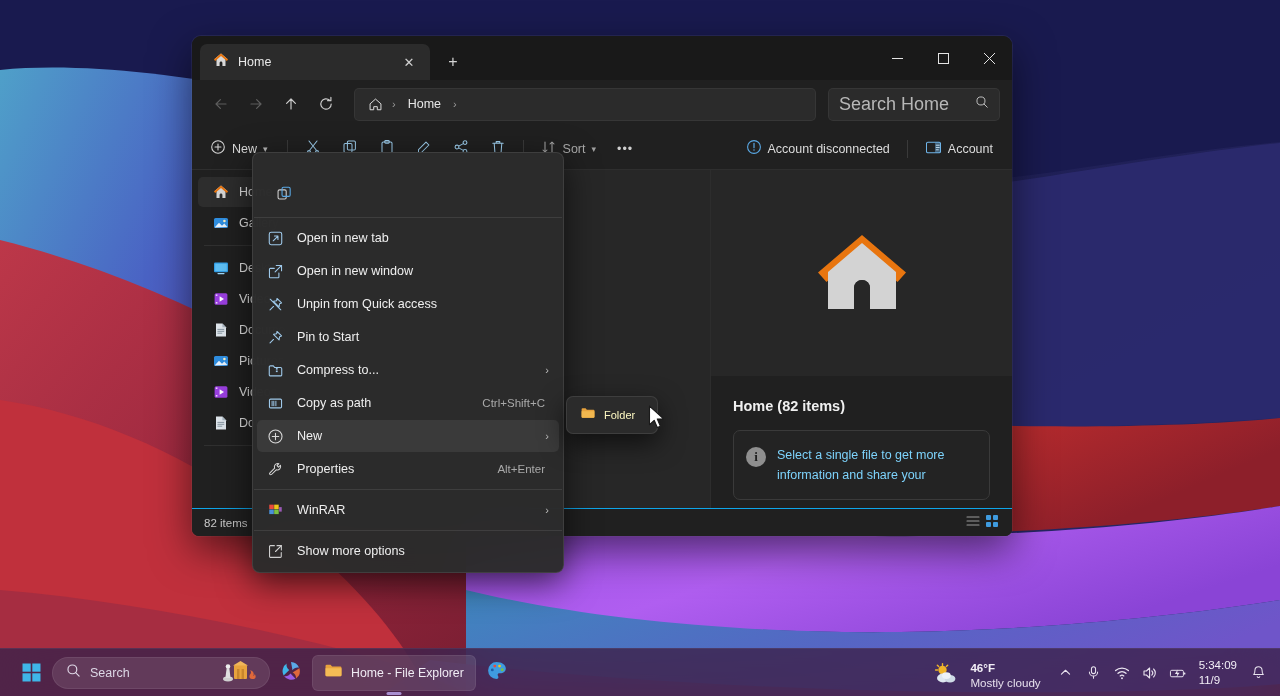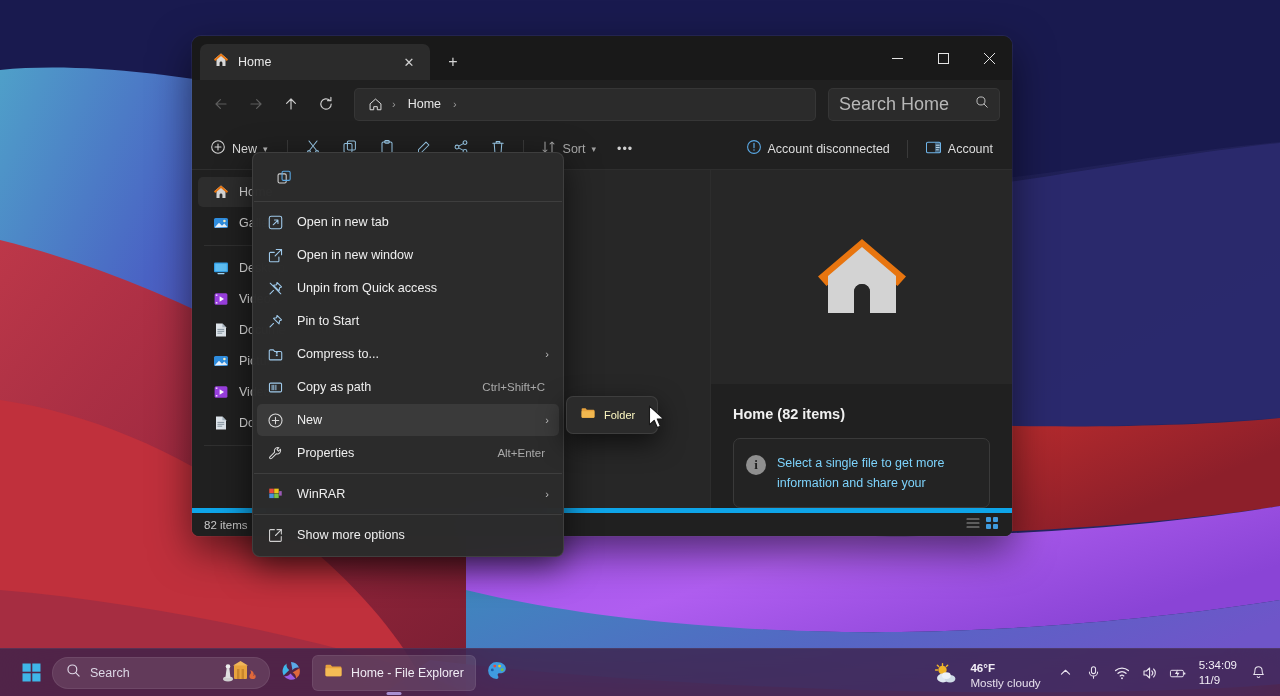--- a/index.html
+++ b/index.html
@@ -94,48 +94,48 @@
 
   .content{ flex:1; background:#272727; position:relative; overflow:hidden; }
   .details{
     width:302px; background:#202020; border-left:1px solid #2d2d2d; flex:0 0 auto;
     display:flex; flex-direction:column;
   }
   .details-hero{
     height:220px; display:flex; align-items:center; justify-content:center;
     background:#272727;
   }
-  .details-info{ padding:22px 22px 0 22px; }
+  .details-info{ padding:22px 22px 8px 22px; }
   .details-title{ font-size:14.5px; font-weight:600; color:#f0f0f0; margin-bottom:16px; }
   .details-card{
     border:1px solid #3a3a3a; border-radius:7px; padding:14px 14px 14px 12px;
     display:flex; gap:11px; align-items:flex-start; background:#232323;
   }
   .info-circle{
     width:20px;height:20px;border-radius:50%;background:#8f8f8f;color:#202020;
     display:flex;align-items:center;justify-content:center;font-size:13px;font-weight:700;
     font-family:"Liberation Serif",serif; flex:0 0 auto; margin-top:2px;
   }
   .details-card-text{ font-size:12.5px; color:#7dd3fc; line-height:1.62; }
 
   .statusbar{
-    height:28px;background:#202020;border-top:5px solid #0ea5e9;display:flex;align-items:center;
+    height:28px;background:#202020;border-top:1px solid #0ea5e9;display:flex;align-items:center;
     padding:0 12px;gap:10px;flex:0 0 auto;
   }
   .status-text{ font-size:11.5px;color:#c9c9c9; }
   .viewtoggles{ margin-left:auto; display:flex; gap:3px; }
 
   
   #ctxmenu{
     position:absolute; left:252px; top:152px; width:312px;
     background:rgba(43,43,43,.97);
     border:1px solid rgba(255,255,255,.09);
     border-radius:8px;
     box-shadow:0 10px 34px rgba(0,0,0,.62);
-    padding:4px 0 4px 0;
+    padding:20px 0 4px 0;
     backdrop-filter:blur(30px);
     z-index:50;
     overflow:hidden;
   }
   .ctx-toprow{
     height:40px; display:flex; align-items:center; padding:0 6px 0 14px; gap:2px;
   }
   .ctx-ibtn{
     width:34px;height:32px;border-radius:5px;display:flex;align-items:center;justify-content:center;
   }

